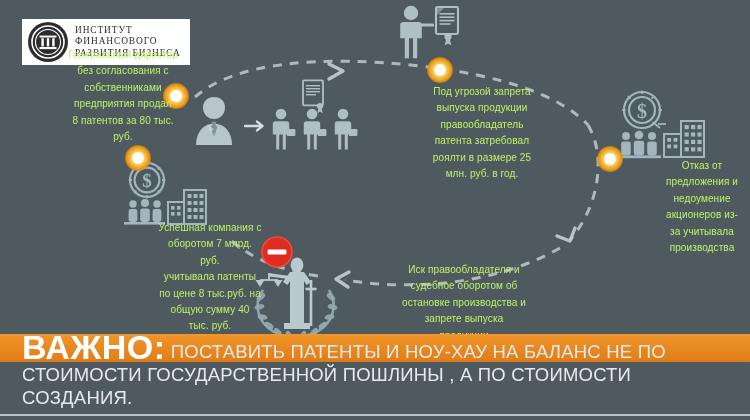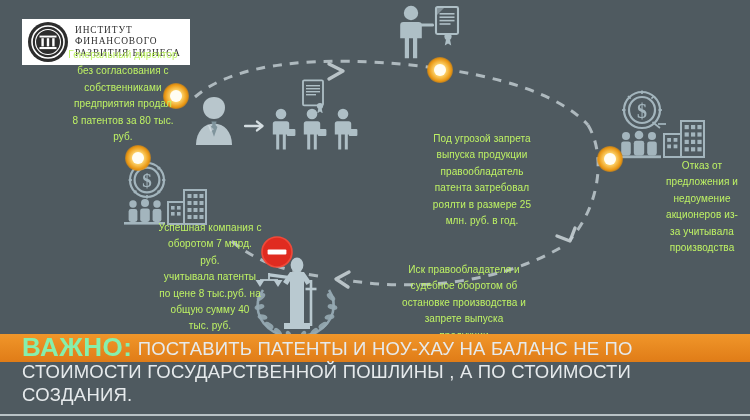--- a/index.html
+++ b/index.html
@@ -78,22 +78,22 @@
   .banner-text{
     position:absolute;left:22px;top:336px;
     width:712px;
     font-size:18.5px;
     line-height:23px;
     color:#e6eaec;
     letter-spacing:.2px;
     text-transform:uppercase;
   }
   .banner-text .kw{
-    color:#86efac;
-    font-size:26px;
+    color:#ffffff;
+    font-size:34px;
     font-weight:bold;
     letter-spacing:.5px;
     vertical-align:-1px;
   }
   .footer-strip{
     position:absolute;left:0;top:362px;width:750px;height:52px;
     background:#4f5a60;
   }
   .bottom-rule{
     position:absolute;left:0;top:414px;width:750px;height:2px;
@@ -380,21 +380,21 @@
   <div class="node" style="left:125px;top:145px;"></div>
   <div class="node" style="left:597px;top:146px;"></div>
 
   <div class="tblock" style="left:0px;top:47px;width:182px;">Генеральный директор
 без согласования с
 собственниками
 предприятия продал
 8 патентов за 80 тыс.
 руб.</div>
 
-  <div class="tblock" style="left:361px;top:84px;width:178px;margin-top:47px;">Под угрозой запрета
+  <div class="tblock" style="left:361px;top:84px;width:178px;">Под угрозой запрета
 выпуска продукции
 правообладатель
 патента затребовал
 роялти в размере 25
 млн. руб. в год.</div>
 
   <div class="tblock" style="left:594px;top:158px;width:152px;">Отказ от
 предложения и
 недоумение
 акционеров из-

